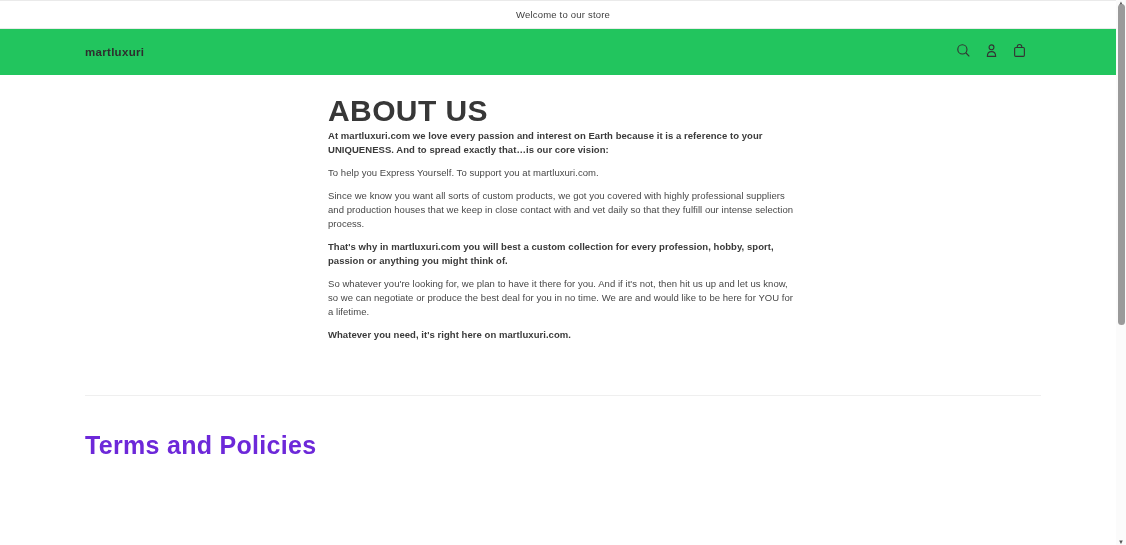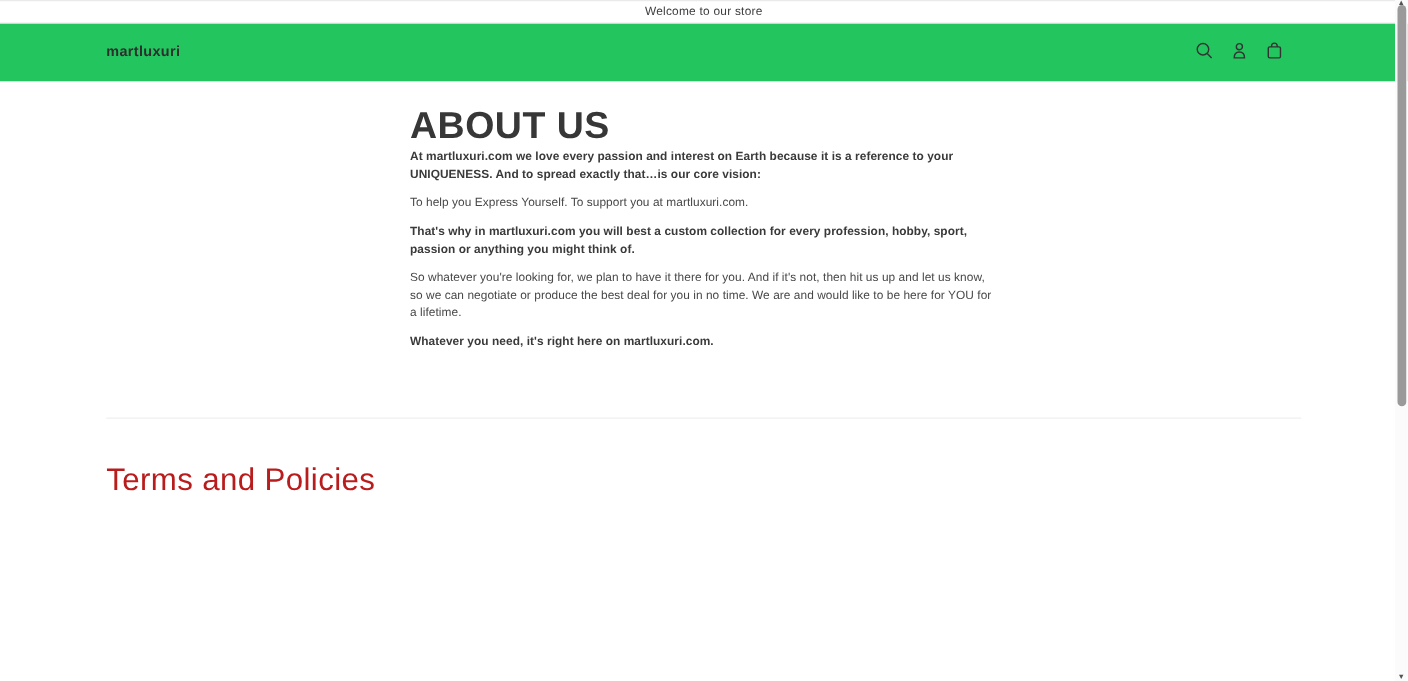--- a/index.html
+++ b/index.html
@@ -1,21 +1,21 @@
 <!DOCTYPE html>
 <html><head>
 <meta charset="utf-8">
 <style>
   * { margin: 0; padding: 0; box-sizing: border-box; }
   html, body { width: 1126px; height: 545px; overflow: hidden; background: #ffffff; }
   body { font-family: "Liberation Sans", "DejaVu Sans", sans-serif; color: #464646; position: relative; }
 
   
   .announcement {
-    height: 19px;
+    height: 29px;
     border-top: 1px solid #eaeaea;
     border-bottom: 1px solid #eaeaea;
     display: flex; align-items: center; justify-content: center;
     background: #fff;
   }
   .announcement span {
     font-size: 9.5px; letter-spacing: 0.2px; color: #3d3d3d;
   }
 
   
@@ -52,22 +52,22 @@
     margin-bottom: 9px;
   }
   .article p.para-bold { font-weight: 700; color: #3a3a3a; }
 
   
   .section-divider {
     border: none; border-top: 1px solid #efefef;
     margin: 53px 85px 0 85px;
   }
   .next-section-title {
-    font-size: 25px; font-weight: 400; letter-spacing: 0.3px;
-    color: #b91c1c; margin: 34px 0 0 85px; line-height: 1.2;
+    font-size: 25px; font-weight: 700; letter-spacing: 0.3px;
+    color: #6d28d9; margin: 34px 0 0 85px; line-height: 1.2;
   }
 
   
   .scrollbar {
     position: absolute; top: 0; right: 0; bottom: 0;
     width: 10px; background: #fbfbfb;
   }
   .scrollbar .thumb {
     position: absolute; top: 4px; left: 1.5px;
     width: 7px; height: 321px;
@@ -115,20 +115,21 @@
       </span>
     </button>
   </div>
 </header>
 
 <main>
   <article class="article">
     <h1 class="page-title">ABOUT US</h1>
     <p class="para-bold">At martluxuri.com we love every passion and interest on Earth because it is a reference to your UNIQUENESS. And to spread exactly that…is our core vision:</p>
     <p>To help you Express Yourself. To support you at martluxuri.com.</p>
+    <p>Since we know you want all sorts of custom products, we got you covered with highly professional suppliers and production houses that we keep in close contact with and vet daily so that they fulfill our intense selection process.</p>
     <p class="para-bold">That's why in martluxuri.com you will best a custom collection for every profession, hobby, sport, passion or anything you might think of.</p>
     <p>So whatever you're looking for, we plan to have it there for you. And if it's not, then hit us up and let us know, so we can negotiate or produce the best deal for you in no time. We are and would like to be here for YOU for a lifetime.</p>
     <p class="para-bold">Whatever you need, it's right here on martluxuri.com.</p>
   </article>
 
   <hr class="section-divider">
 
   <h2 class="next-section-title">Terms and Policies</h2>
 </main>
 

